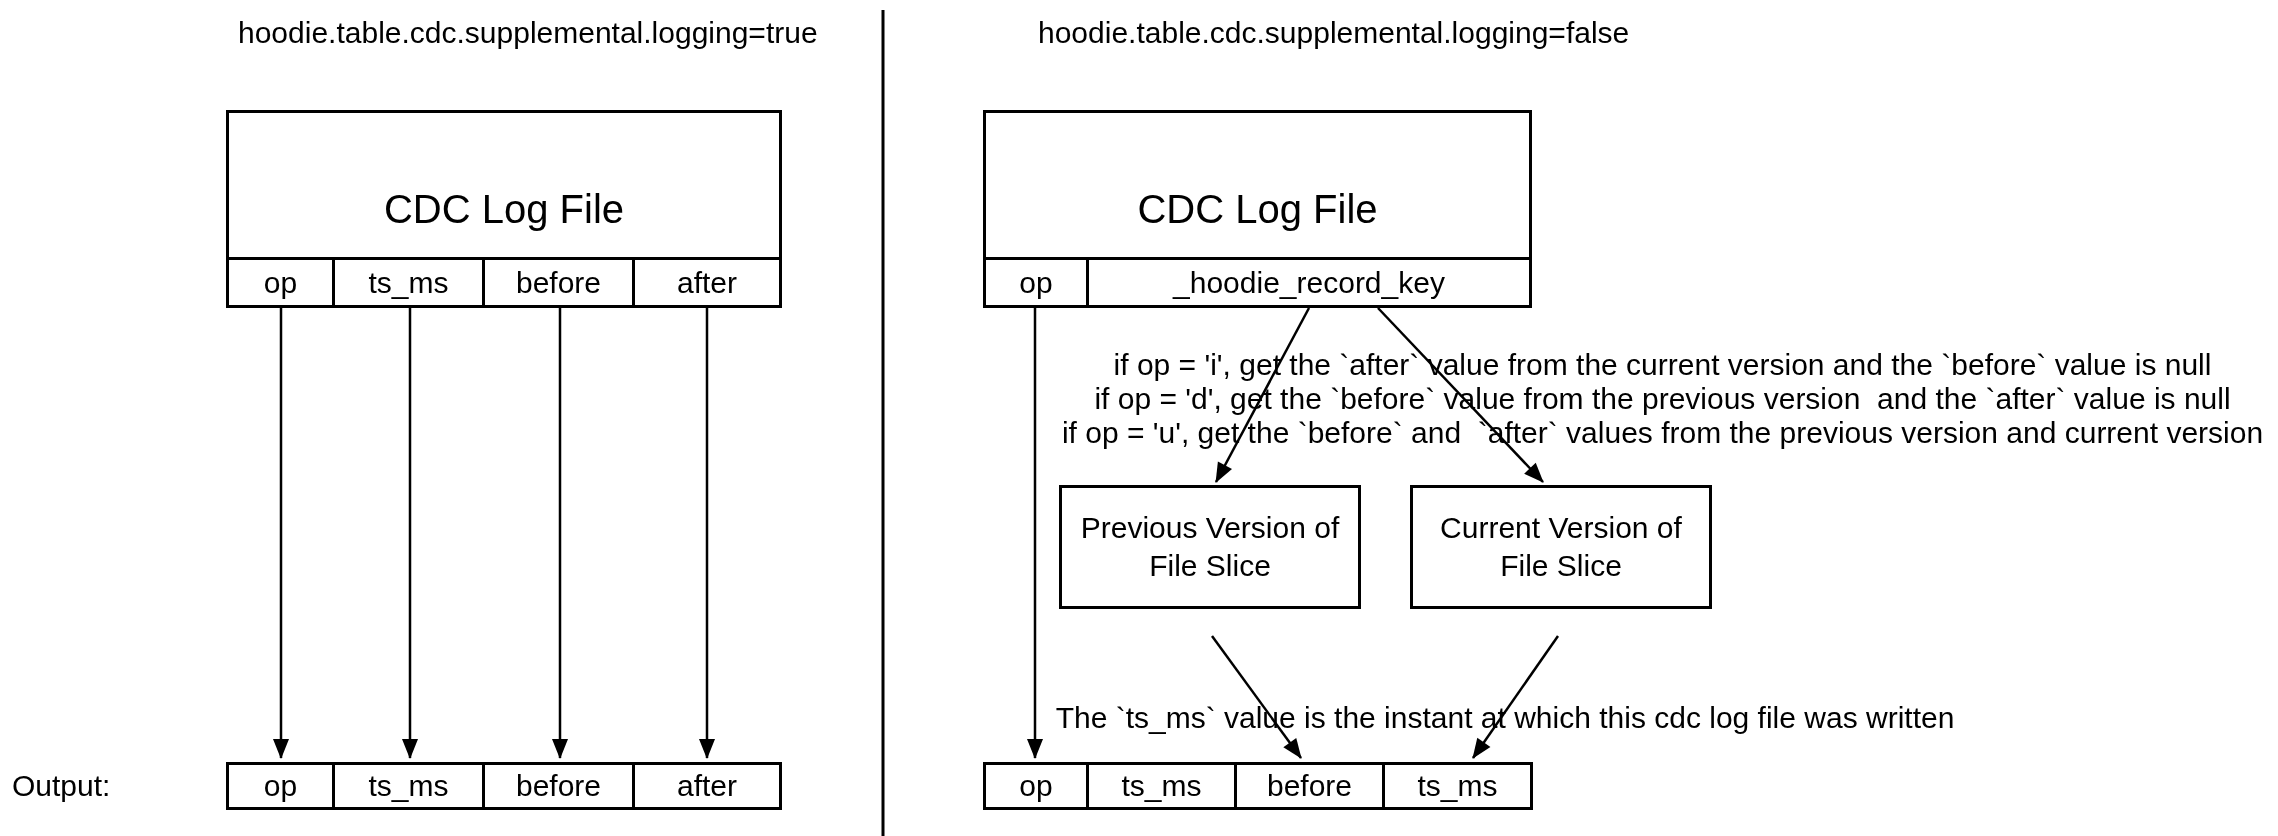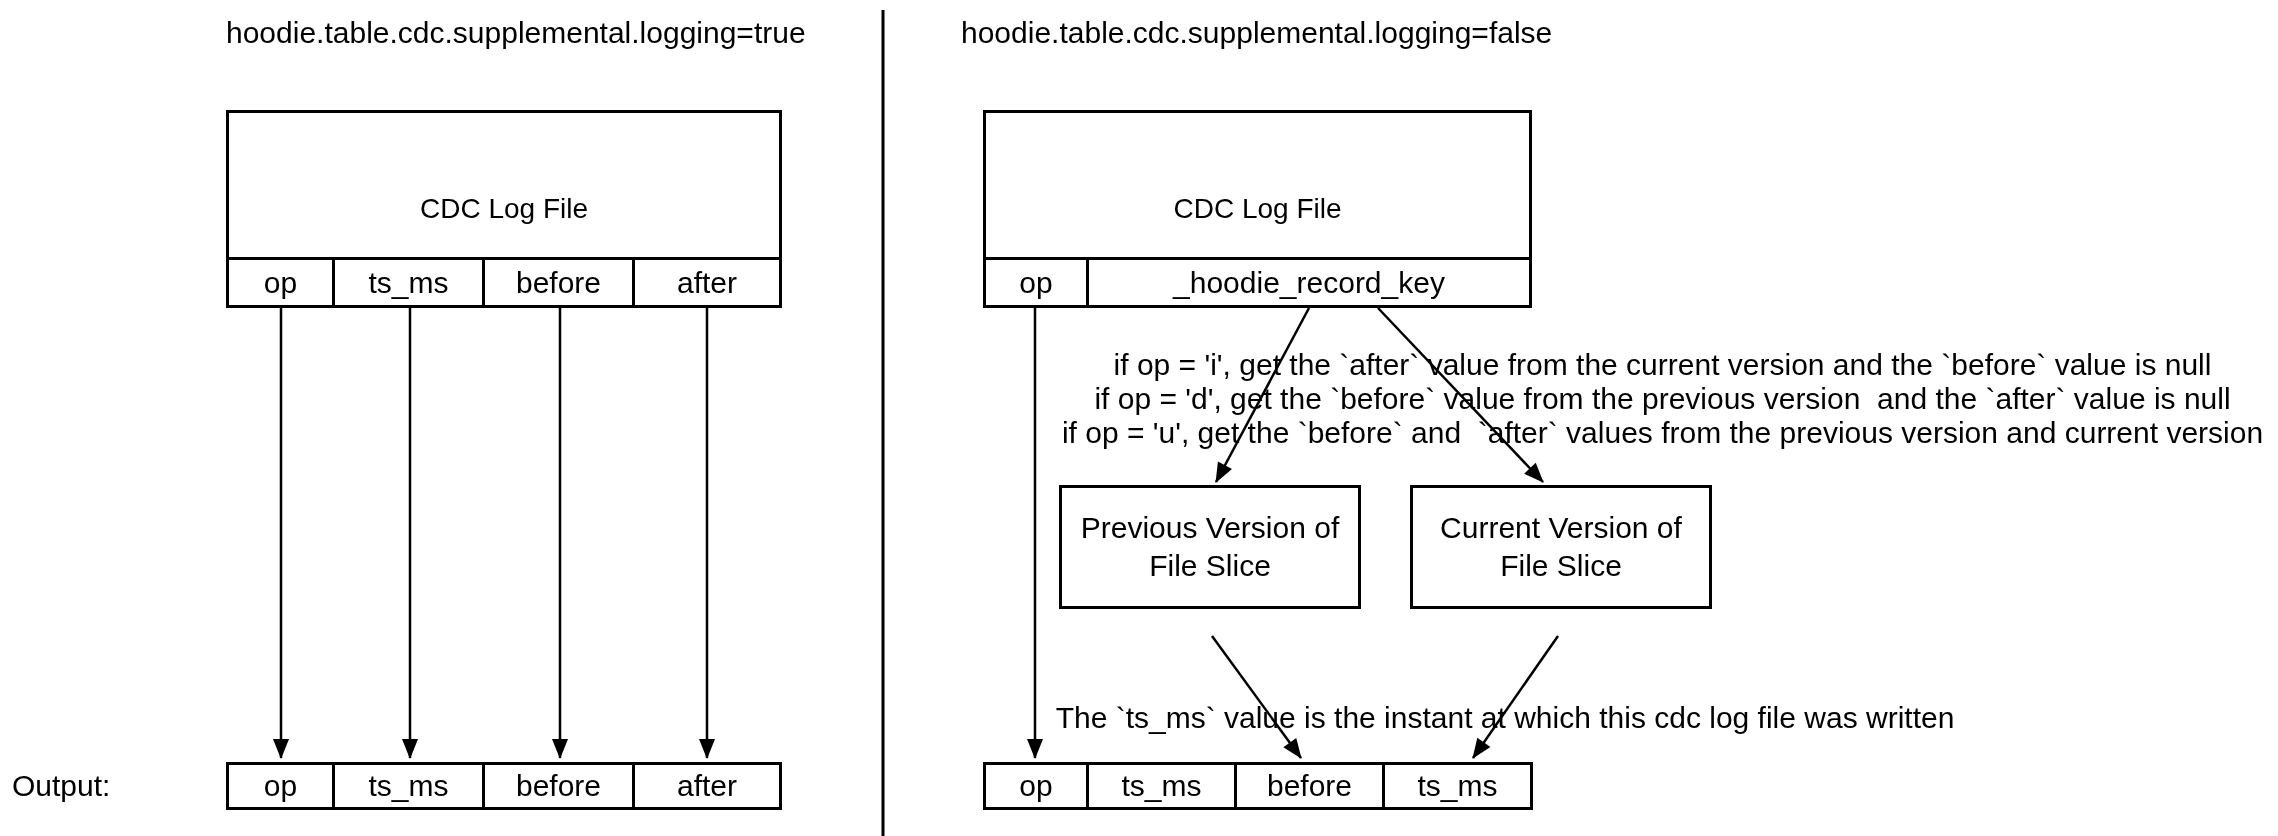--- a/index.html
+++ b/index.html
@@ -7,32 +7,32 @@
     position:relative;
     width:2278px;height:836px;
     background:#ffffff;
     font-family:"Liberation Sans", sans-serif;
     color:#000000;
     overflow:hidden;
   }
   .title{
     position:absolute;top:16px;
     font-size:30px;line-height:34px;
-    text-align:center;white-space:pre;
+    text-align:center;white-space:pre;margin-left:12px;
   }
   .cdcbox{
     position:absolute;
     border:3px solid #000;
     background:#fff;
     box-sizing:border-box;
   }
   .boxlabel{
     position:absolute;left:0;top:0;right:0;bottom:0;
     display:flex;align-items:center;justify-content:center;
-    font-size:28px;
+    font-size:40px;
   }
   .hdr{
     position:absolute;left:0;right:0;bottom:0;height:48px;
     border-top:3px solid #000;
     box-sizing:border-box;
     display:flex;
     background:#fff;
   }
   .row{
     position:absolute;
@@ -113,21 +113,21 @@
 
   <div class="outlabel">Output:</div>
 
   <div class="row" style="left:226px;top:762px;width:556px;height:48px;">
     <div class="cell" style="flex:0 0 106px;">op</div>
     <div class="cell" style="flex:0 0 150px;">ts_ms</div>
     <div class="cell" style="flex:0 0 150px;">before</div>
     <div class="cell" style="flex:1;">after</div>
   </div>
 
-  <div class="title" style="left:961px;width:549px;text-align:center;">hoodie.table.cdc.supplemental.logging=false</div>
+  <div class="title" style="left:1026px;width:549px;text-align:center;">hoodie.table.cdc.supplemental.logging=false</div>
 
   <div class="cdcbox" style="left:983px;top:110px;width:549px;height:198px;">
     <div class="boxlabel">CDC Log File</div>
     <div class="hdr">
       <div class="cell" style="flex:0 0 103px;">op</div>
       <div class="cell" style="flex:1;border-radius:15px;">_hoodie_record_key</div>
     </div>
   </div>
 
   <div class="rules">

